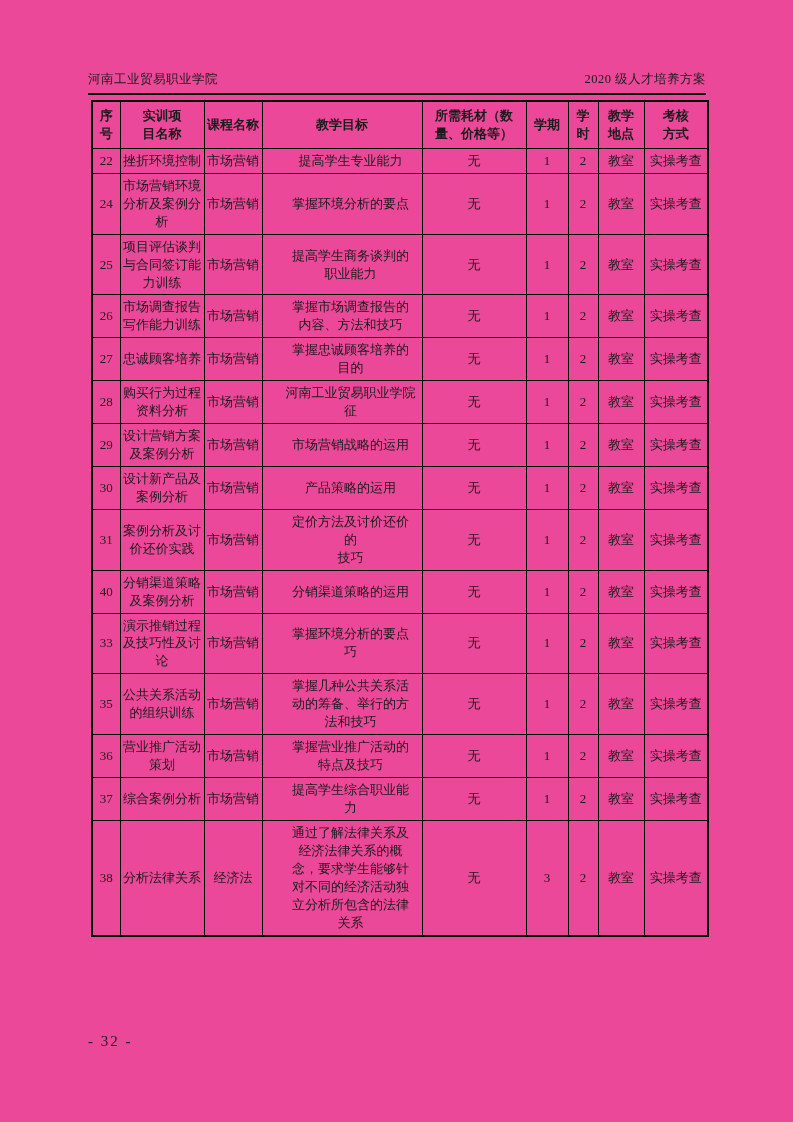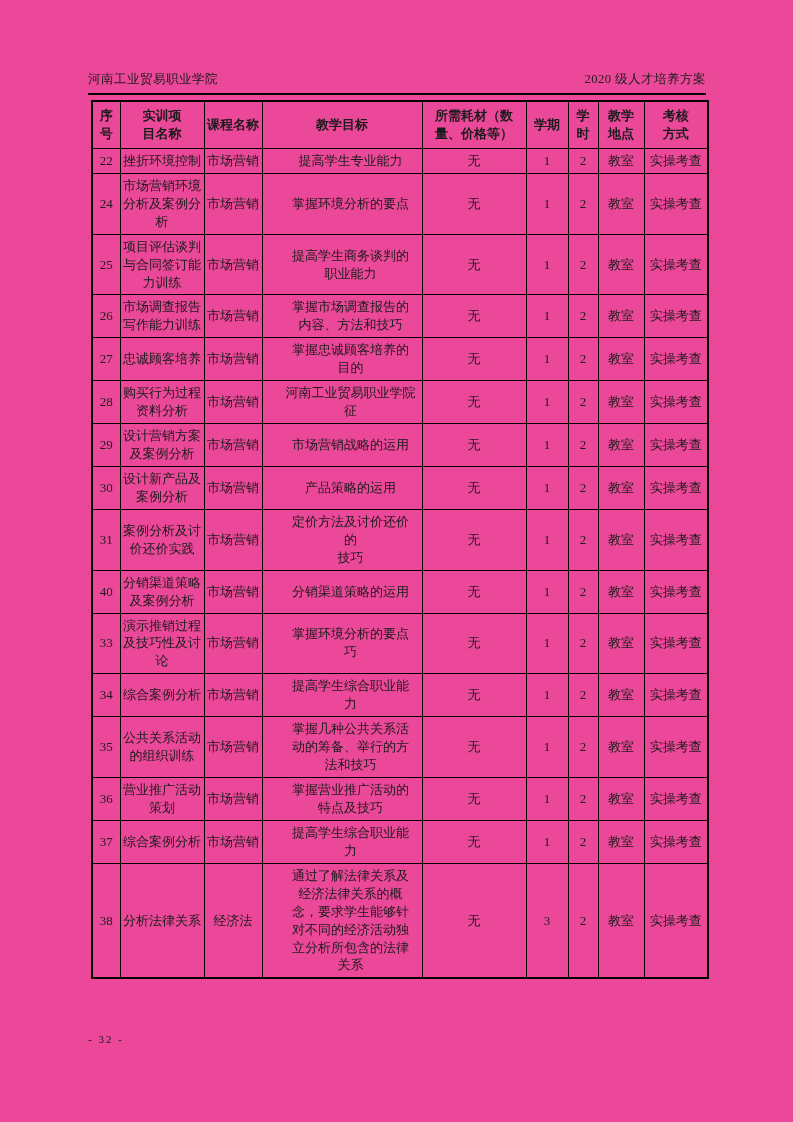--- a/index.html
+++ b/index.html
@@ -31,21 +31,21 @@
     text-align:center;
     white-space:pre-line;
     overflow:hidden;
   }
   .training-table th { font-weight:bold; padding:5px 2px; }
   .training-table td.c-name, .training-table td.c-goal { text-align:center; }
   .training-table td.c-goal { padding-left:19px; }
 
   .page-footer {
     position:absolute; left:88px; top:1033px;
-    font-size:11px; letter-spacing:2px;
+    font-size:15px; letter-spacing:2px;
   }
 </style>
 </head>
 <body>
 
 <div class="page">
 
   <div class="doc-header">
     <span>河南工业贸易职业学院</span>
     <span>2020 级人才培养方案</span>
@@ -205,32 +205,20 @@
           <td class="c-course">市场营销</td>
           <td class="c-goal">掌握环境分析的要点
 巧</td>
           <td class="c-mat">无</td>
           <td class="c-sem">1</td>
           <td class="c-hrs">2</td>
           <td class="c-loc">教室</td>
           <td class="c-asm">实操考查</td>
         </tr>
         <tr>
-          <td class="c-no">34</td>
-          <td class="c-name">综合案例分析</td>
-          <td class="c-course">市场营销</td>
-          <td class="c-goal">提高学生综合职业能
-力</td>
-          <td class="c-mat">无</td>
-          <td class="c-sem">1</td>
-          <td class="c-hrs">2</td>
-          <td class="c-loc">教室</td>
-          <td class="c-asm">实操考查</td>
-        </tr>
-        <tr>
           <td class="c-no">35</td>
           <td class="c-name">公共关系活动的组织训练</td>
           <td class="c-course">市场营销</td>
           <td class="c-goal">掌握几种公共关系活
 动的筹备、举行的方
 法和技巧</td>
           <td class="c-mat">无</td>
           <td class="c-sem">1</td>
           <td class="c-hrs">2</td>
           <td class="c-loc">教室</td>

